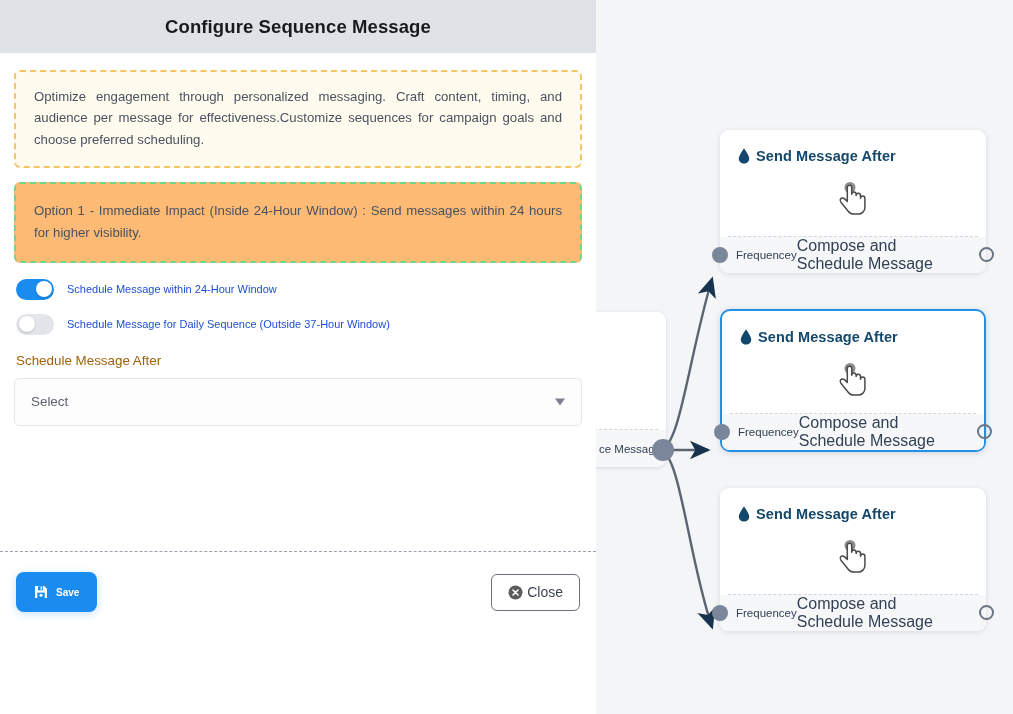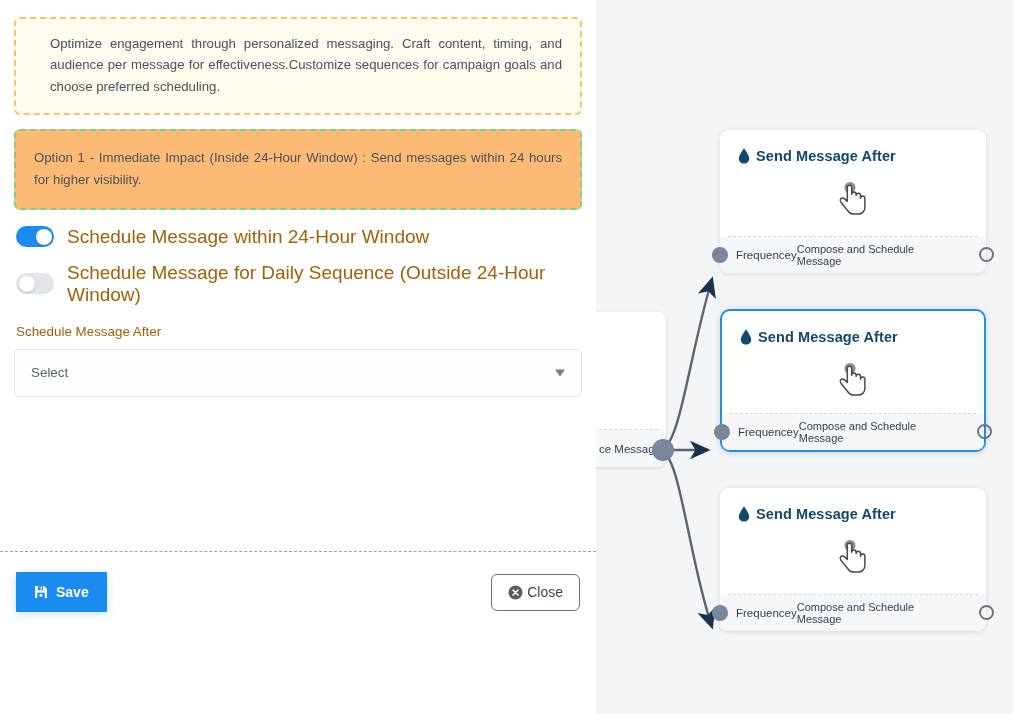--- a/index.html
+++ b/index.html
@@ -124,21 +124,21 @@
     display: flex;
     align-items: center;
   }
   .node.selected .n-foot { border-radius: 0 0 7px 7px; }
   .node .n-foot .f-left {
     font-size: 11.5px;
     color: #334155;
     margin-left: 16px;
   }
   .node .n-foot .f-right {
-    font-size: 11px;
+    font-size: 16px;
     color: #334155;
     margin-left: auto;
     margin-right: 28px;
   }
 
   
   .port {
     position: absolute;
     border-radius: 50%;
   }
@@ -186,21 +186,21 @@
     color: #1a1a1a;
     letter-spacing: .1px;
   }
 
   .panel-body {
     padding: 17px 14px 0 14px;
   }
 
   .infobox {
     border-radius: 6px;
-    padding: 14px 18px 16px 34px;
+    padding: 14px 18px 16px 18px;
     margin-bottom: 14px;
     font-size: 13.2px;
     line-height: 1.62;
     text-align: justify;
     color: #4a5260;
   }
   .infobox.warn {
     background: #fffbef;
     border: 2px dashed #f6c563;
   }
@@ -229,22 +229,22 @@
   .knob {
     position: absolute;
     top: 2.5px; left: 2.5px;
     width: 16px; height: 16px;
     border-radius: 50%;
     background: #ffffff;
     box-shadow: 0 1px 2px rgba(0,0,0,.2);
   }
   .switch.on .knob { left: 19.5px; }
   .toggle-label {
-    font-size: 19px;
-    color: #a16207;
+    font-size: 11px;
+    color: #1d4ed8;
   }
 
   .field-group { margin-top: 18px; padding-left: 2px; }
   .field-label {
     font-size: 13.4px;
     color: #a16207;
     margin-bottom: 10px;
     display: block;
   }
   .select-box {
@@ -291,23 +291,23 @@
     align-items: center;
     padding: 0 16px;
   }
   .btn-save {
     display: flex;
     align-items: center;
     gap: 8px;
     background: #1a8cf0;
     border: none;
     color: #ffffff;
-    font-size: 14px;
+    font-size: 10px;
     font-weight: bold;
-    border-radius: 1px;
+    border-radius: 8px;
     padding: 0 18px;
     height: 40px;
     cursor: pointer;
     font-family: "Liberation Sans", sans-serif;
     box-shadow: 0 2px 8px rgba(26,140,240,.25);
   }
   .btn-close {
     margin-left: auto;
     display: flex;
     align-items: center;
@@ -418,38 +418,41 @@
         <span class="f-right">Compose and Schedule Message</span>
       </div>
       <div class="port port-in"></div>
       <div class="port port-out"></div>
     </div>
 
   </div>
 
   <div class="panel">
 
+    <div class="panel-header">
+      <span class="panel-title">Configure Sequence Message</span>
+    </div>
 
     <div class="panel-body">
 
       <div class="infobox warn">Optimize engagement through personalized messaging. Craft content, timing, and audience per message for effectiveness.Customize sequences for campaign goals and choose preferred scheduling.</div>
       <div class="infobox ok">Option 1 - Immediate Impact (Inside 24-Hour Window) : Send messages within 24 hours for higher visibility.</div>
 
       <div class="toggles">
         <div class="toggle-row">
           <div class="switch on">
             <div class="knob"></div>
           </div>
           <span class="toggle-label">Schedule Message within 24-Hour Window</span>
         </div>
         <div class="toggle-row">
           <div class="switch">
             <div class="knob"></div>
           </div>
-          <span class="toggle-label">Schedule Message for Daily Sequence (Outside 24-Hour Window)</span>
+          <span class="toggle-label">Schedule Message for Daily Sequence (Outside 37-Hour Window)</span>
         </div>
       </div>
 
       <div class="field-group">
         <span class="field-label">Schedule Message After</span>
         <div class="select-box">
           <span class="select-value">Select</span>
           <span class="caret"></span>
         </div>
       </div>

